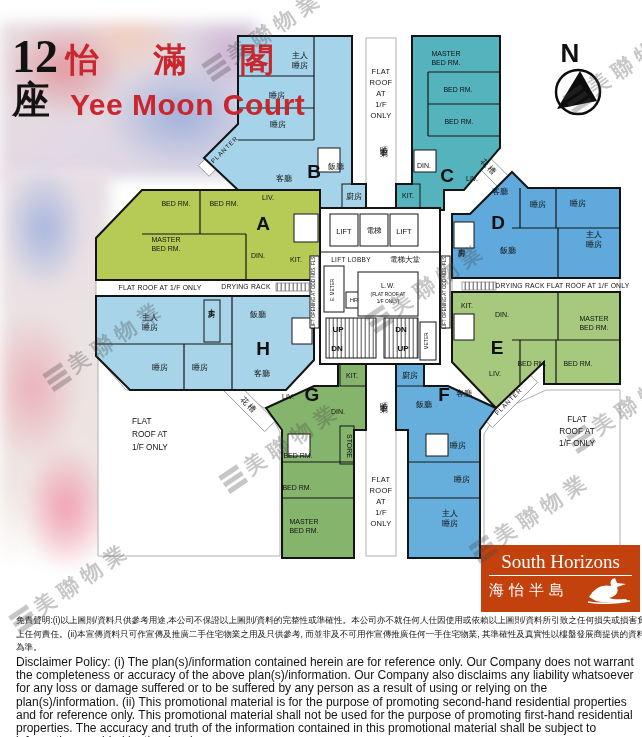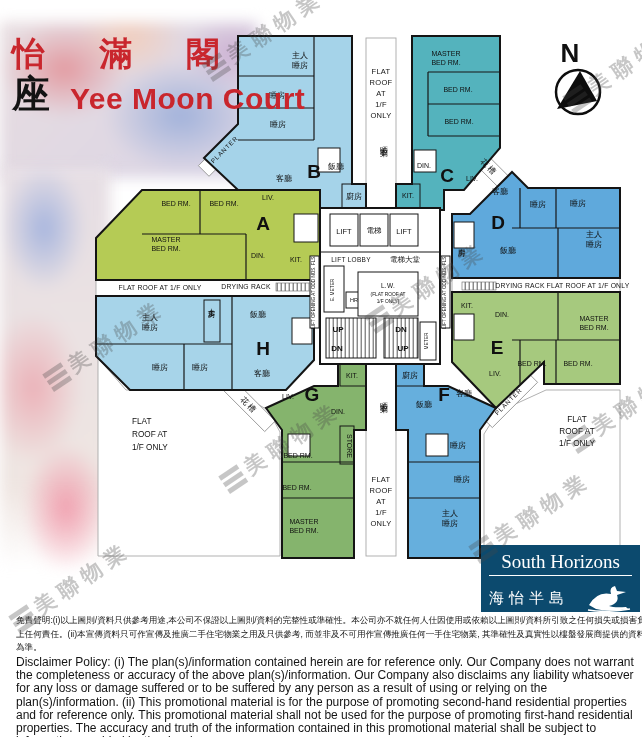--- a/index.html
+++ b/index.html
@@ -49,21 +49,21 @@
   .t-row{display:flex;align-items:flex-end;}
   .block-no{font-family:"Liberation Serif",serif;font-weight:bold;font-size:46px;line-height:46px;width:54px;color:#131313;}
   .name-cn{font-family:"Liberation Serif",serif;font-weight:bold;font-size:33px;line-height:40px;letter-spacing:23px;}
   .block-word{font-family:"Liberation Serif",serif;font-weight:bold;font-size:38px;line-height:40px;width:54px;color:#131313;}
   .name-en{font-family:Liberation Sans, sans-serif;font-weight:bold;font-size:30px;line-height:30px;margin-left:4px;letter-spacing:.5px;}
   
   .sh-logo{position:absolute;left:481px;top:545px;width:159px;height:67px;z-index:4;
            box-sizing:border-box;padding:6px 8px 4px 8px;color:#fff;}
   .sh-en{font-family:"Liberation Serif",serif;font-size:19px;line-height:21px;text-align:center;
          border-bottom:1.5px solid #fff;padding-bottom:3px;}
-  .sh-row{display:flex;align-items:center;justify-content:space-between;margin-top:8px;}
+  .sh-row{display:flex;align-items:center;justify-content:space-between;margin-top:0;}
   .sh-cn{font-size:15px;letter-spacing:5px;}
   
   .disc{position:absolute;left:16px;width:632px;z-index:4;color:#141414;text-align:left;}
   .disc.cn{top:614px;font-size:8.6px;line-height:13.6px;}
   .disc.en{top:656px;font-size:12px;line-height:13.2px;}
   
   .wm{position:absolute;display:flex;align-items:center;gap:5px;transform:rotate(-34deg);
       opacity:.30;color:#474747;font-size:21px;font-weight:bold;letter-spacing:7px;
       z-index:6;pointer-events:none;white-space:nowrap;}
   .wm-bars{display:inline-block;}
@@ -293,29 +293,30 @@
     </g>
   </svg>
 
   <div class="vtext v8" style="left:377px;top:140px;">晒衣架</div>
   <div class="vtext v8" style="left:377px;top:396px;">晒衣架</div>
   <div class="vtext v7" style="left:456px;top:242px;">廚房</div>
   <div class="vtext v7" style="left:206px;top:302px;">士多房</div>
 
   <div class="title-block">
     <div class="t-row">
+      <span class="block-no">12</span>
       <span class="name-cn" style="color: rgb(201, 38, 45);">怡 滿 閣</span>
     </div>
     <div class="t-row">
       <span class="block-word">座</span>
       <span class="name-en" style="color: rgb(201, 38, 45);">Yee Moon Court</span>
     </div>
   </div>
 
-  <div class="sh-logo" style="background-color: #0c4a6e;">
+  <div class="sh-logo" style="background-color: #c2410c;">
     <div class="sh-en">South Horizons</div>
     <div class="sh-row">
       <span class="sh-cn">海怡半島</span>
       <svg width="46" height="28" viewBox="0 0 46 28">
         <path fill="#ffffff" d="M3 21 Q11 7 25 10 Q23 3 29 2 L31 7 L40 8 L31 11 Q34 19 23 22 Q28 24 40 23 L42 25 Q22 28 10 25 Z"></path>
         <path fill="none" stroke="#ffffff" stroke-width="1.6" d="M2 26 Q20 29 44 25"></path>
       </svg>
     </div>
   </div>
 

